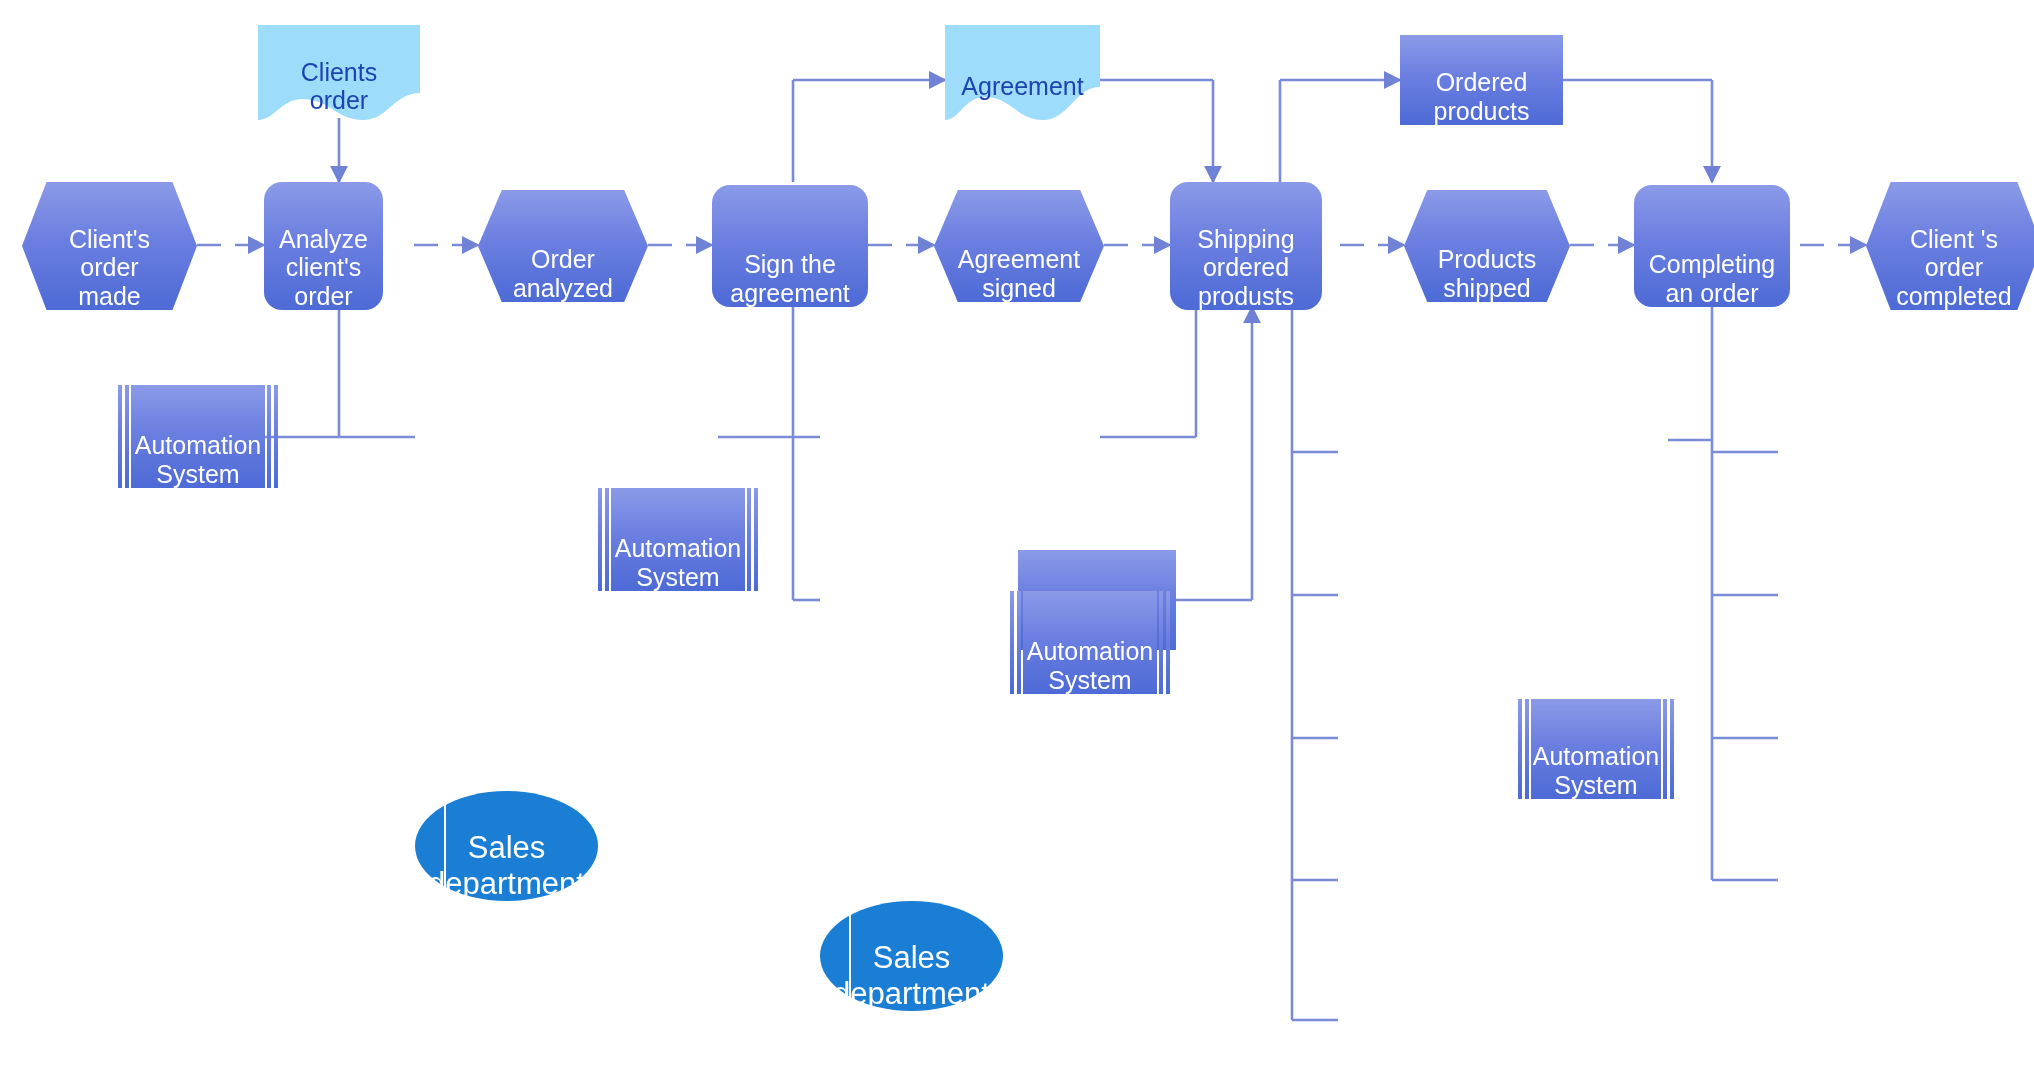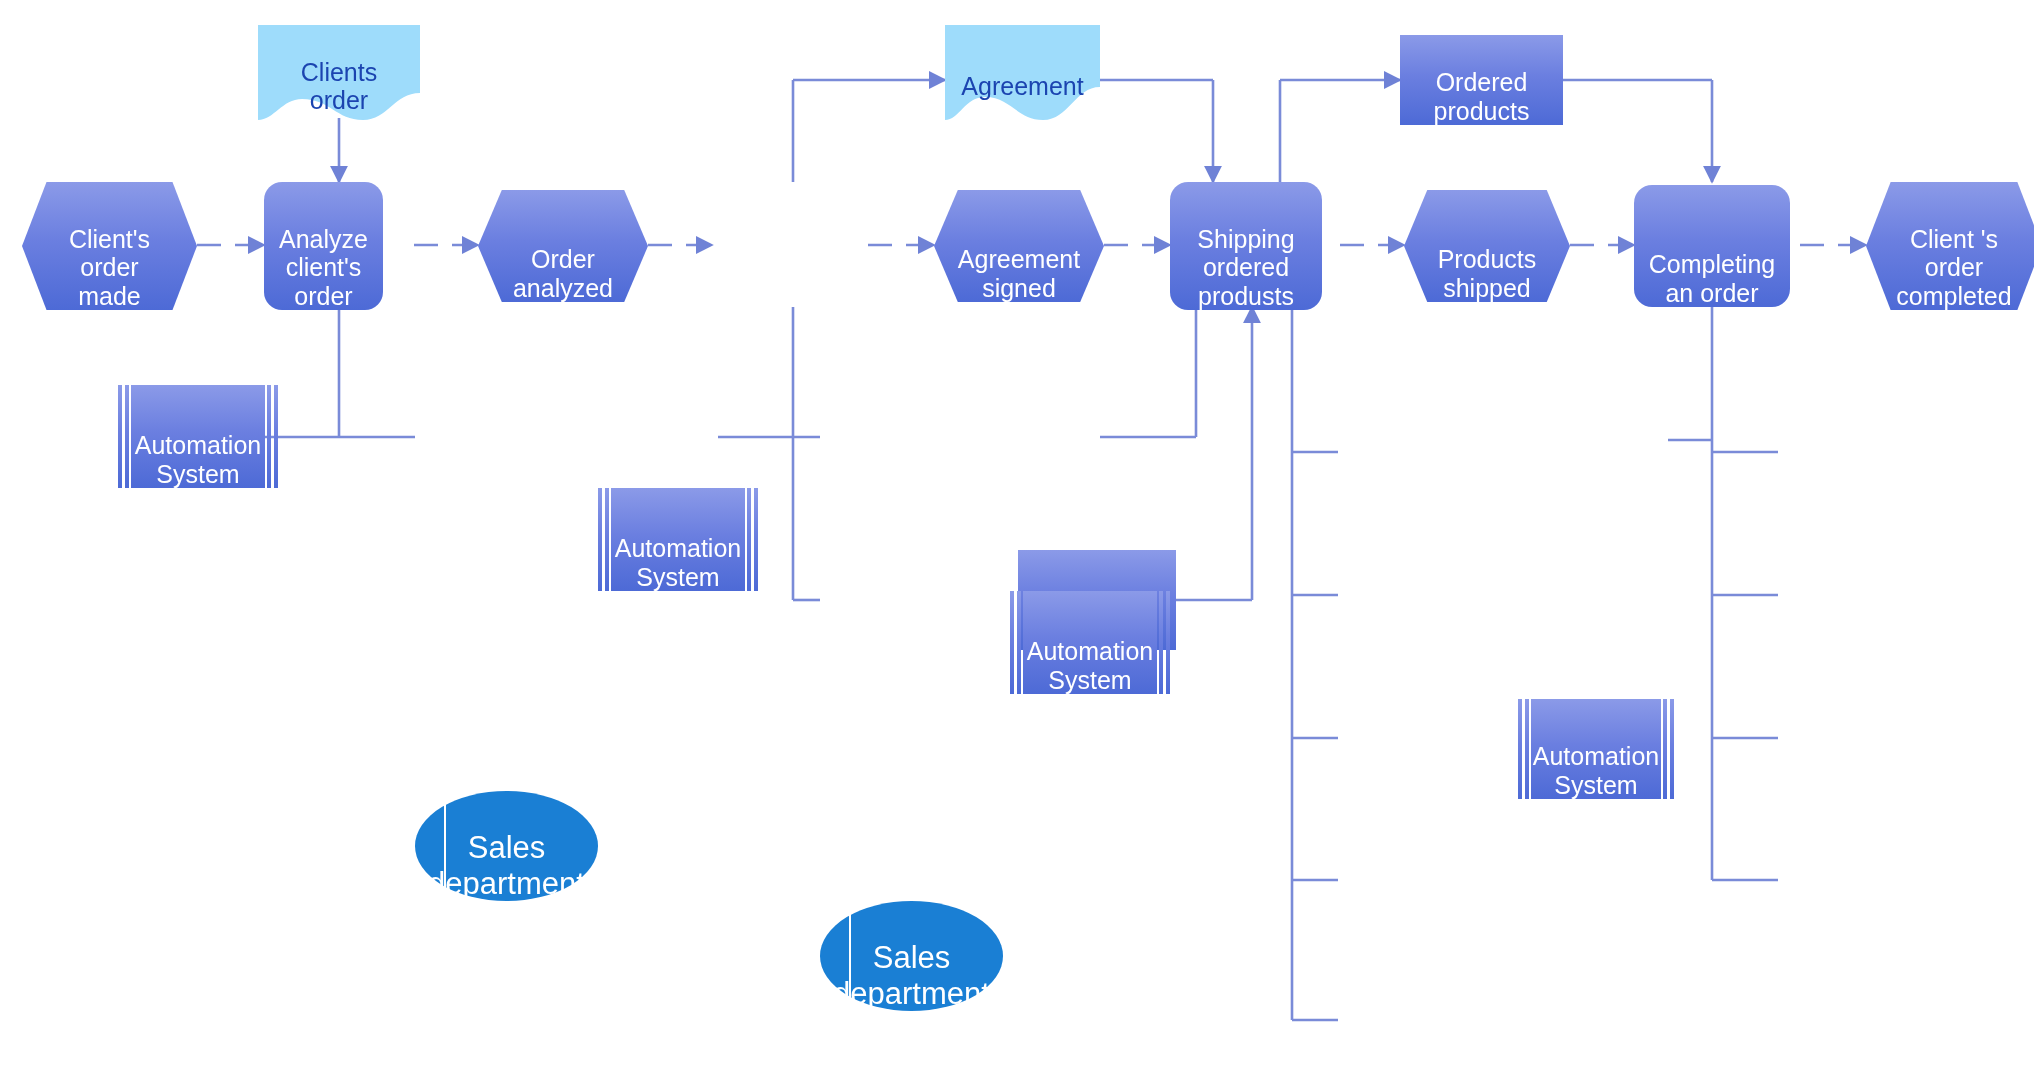--- a/index.html
+++ b/index.html
@@ -223,20 +223,24 @@
     <span>Analyze
 client's
 order</span>
   </div>
 
   <div class="node hex" style="left:478px; top:190px; width:170px; height:112px;">
     <span>Order
 analyzed</span>
   </div>
 
+  <div class="node rrect" style="left:712px; top:185px; width:156px; height:122px;">
+    <span>Sign the
+agreement</span>
+  </div>
 
   <div class="node hex" style="left:934px; top:190px; width:170px; height:112px;">
     <span>Agreement
 signed</span>
   </div>
 
   <div class="node rrect" style="left:1170px; top:182px; width:152px; height:128px;">
     <span>Shipping
 ordered
 produsts</span>

